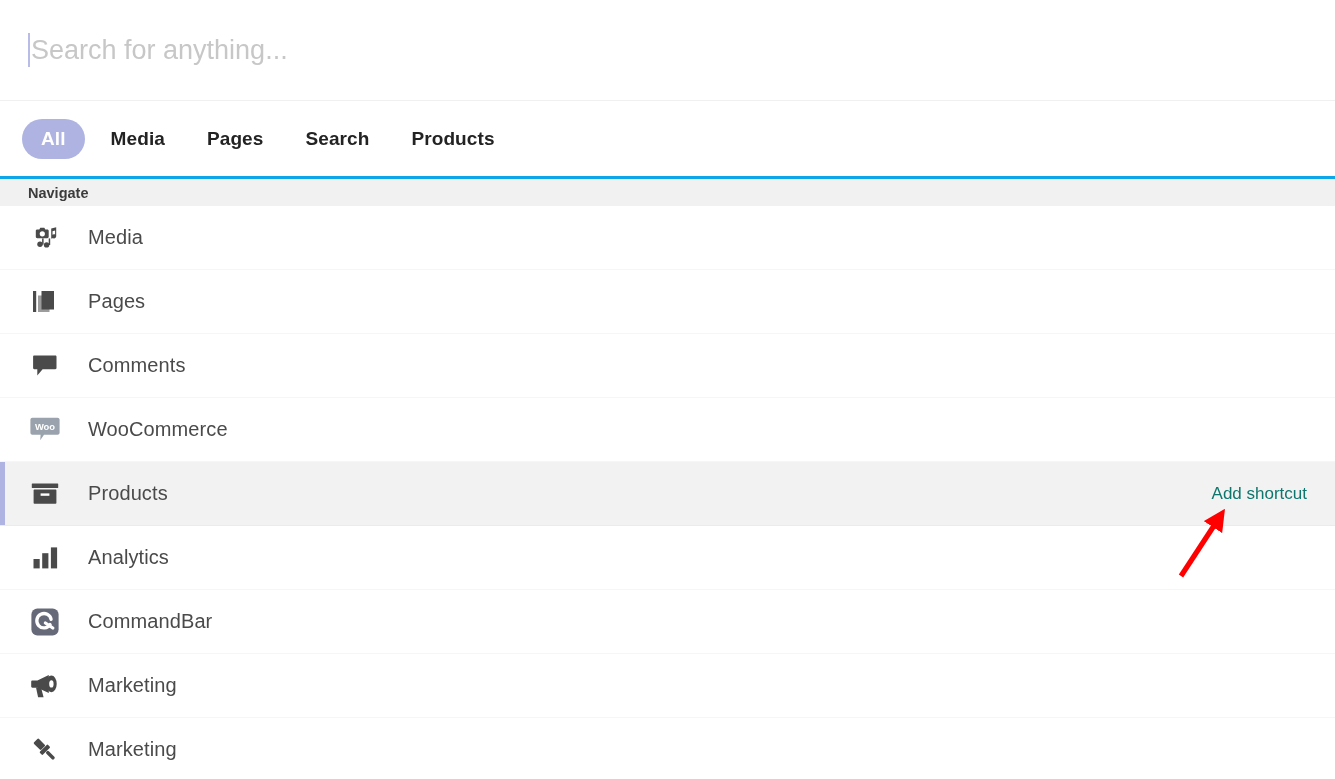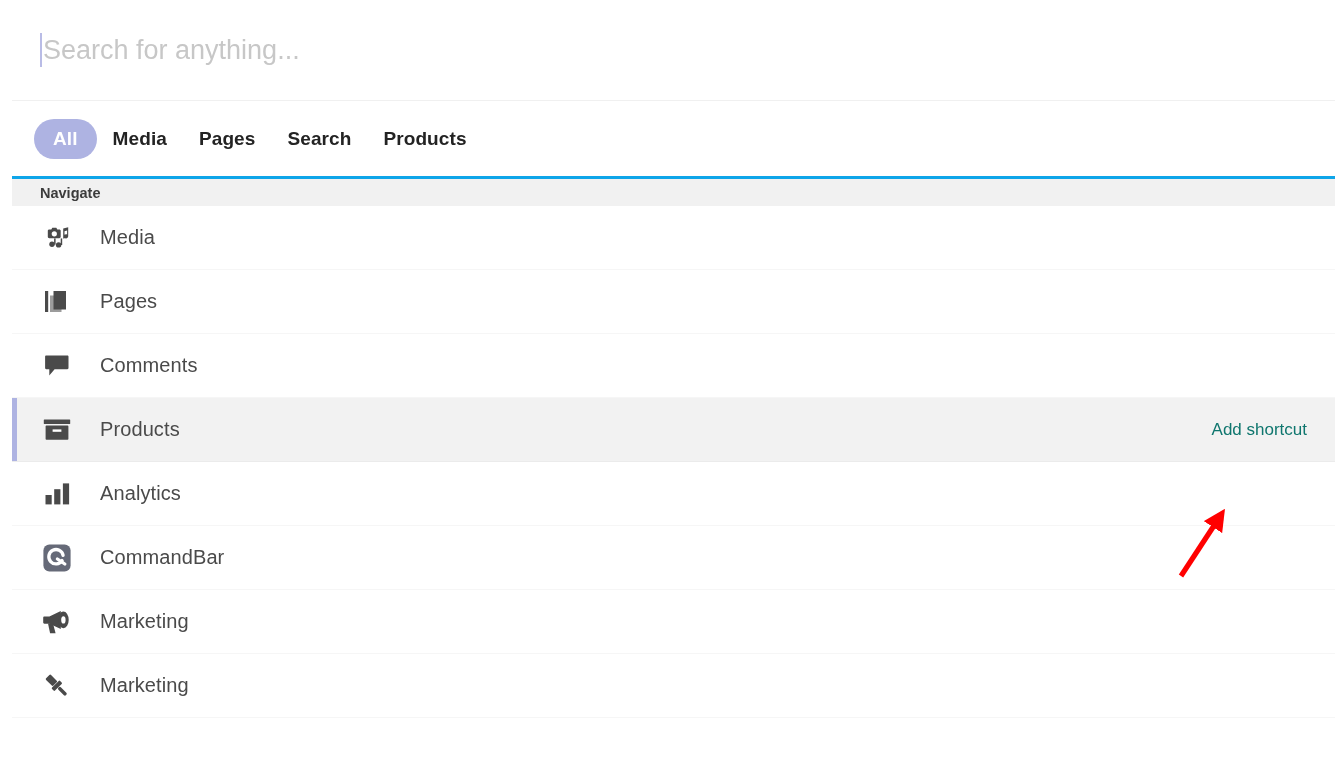--- a/index.html
+++ b/index.html
@@ -12,21 +12,20 @@
   }
 
   #palette {
     position: relative;
     width: 1335px;
     height: 779px;
     background: #ffffff;
     border-top-left-radius: 10px;
     border-top-right-radius: 10px;
     overflow: hidden;
-    padding-left: 12px;
   }
 
   
   .search-row {
     height: 101px;
     display: flex;
     align-items: center;
     padding: 0 24px 0 28px;
     background: #ffffff;
     border-bottom: 1px solid #f0f0f0;
@@ -51,21 +50,21 @@
     line-height: 34px;
   }
   .search-input::placeholder { color: #c7c7c7; opacity: 1; }
 
   
   .tabs-row {
     height: 75px;
     display: flex;
     align-items: center;
     padding: 0 22px;
-    gap: 0;
+    gap: 10px;
     background: #ffffff;
   }
   .tab {
     font-size: 19px;
     font-weight: 700;
     color: #232323;
     padding: 9px 16px;
     border-radius: 20px;
     white-space: nowrap;
     cursor: pointer;
@@ -202,20 +201,30 @@
     <div class="nav-item">
       <span class="nav-icon">
         <svg width="26" height="25" viewBox="0 0 26 25" fill="#4a4a4a">
           <path d="M2.2 2.4h21.2c0.6 0 1.1 0.5 1.1 1.1v11.6c0 0.6-0.5 1.1-1.1 1.1H10.6l-5.3 6.2v-6.2H2.2c-0.6 0-1.1-0.5-1.1-1.1V3.5c0-0.6 0.5-1.1 1.1-1.1z"></path>
         </svg>
       </span>
       <span class="nav-label">Comments</span>
       <span class="nav-spacer"></span>
     </div>
 
+    <div class="nav-item">
+      <span class="nav-icon">
+        <svg width="30" height="28" viewBox="0 0 30 28">
+          <path d="M2.4 1.8h25.2c1.1 0 2.0 0.9 2.0 2.0v13.0c0 1.1-0.9 2.0-2.0 2.0H14.0l-3.8 5.4 0.4-5.4H2.4c-1.1 0-2.0-0.9-2.0-2.0V3.8c0-1.1 0.9-2.0 2.0-2.0z" fill="#9aa3ad"></path>
+          <text x="15" y="14.2" font-family="Liberation Sans, sans-serif" font-size="9.4" font-weight="700" fill="#ffffff" text-anchor="middle">Woo</text>
+        </svg>
+      </span>
+      <span class="nav-label">WooCommerce</span>
+      <span class="nav-spacer"></span>
+    </div>
 
     <div class="nav-item selected">
       <span class="nav-icon">
         <svg width="28" height="24" viewBox="0 0 28 24" fill="#4a4a4a">
           <rect x="0.8" y="1.5" width="26.4" height="4.6" rx="0.6"></rect>
           <rect x="2.6" y="7.6" width="22.8" height="14.2" rx="0.8"></rect>
           <rect x="9.6" y="11.4" width="8.8" height="2.4" fill="#ffffff"></rect>
         </svg>
       </span>
       <span class="nav-label">Products</span>

